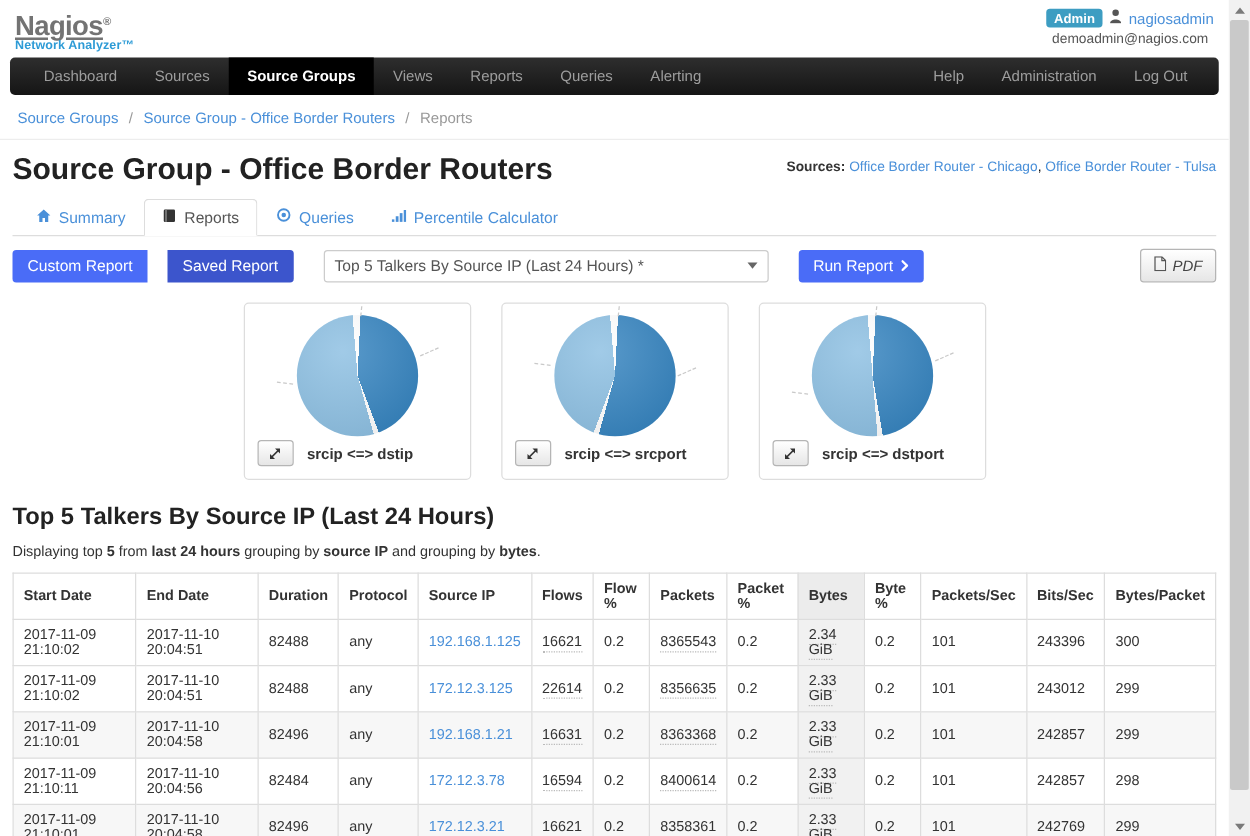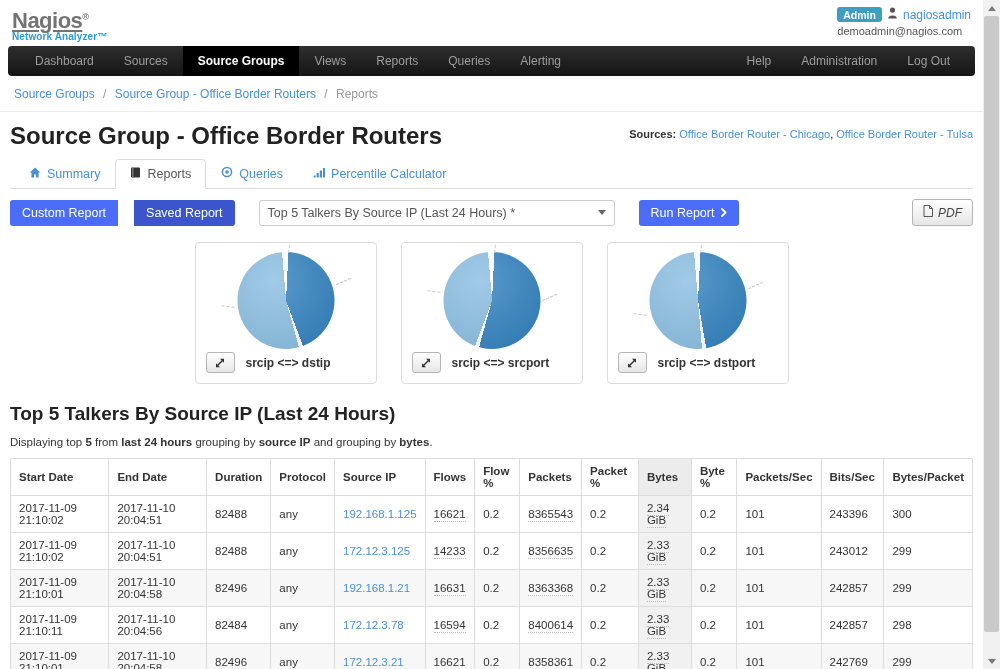--- a/index.html
+++ b/index.html
@@ -6,21 +6,21 @@
   body { font-family:"Liberation Sans", sans-serif; background:#fff; }
   .page { position:relative; width:1000px; height:669px; background:#fff; overflow:hidden; }
   .content { margin-right:17px; }
 
   
   .top-header { display:flex; justify-content:space-between; padding:7px 12px 4px 12px; height:46px; }
   .logo .brand-line { font-size:22px; font-weight:bold; color:#737373; letter-spacing:-0.5px; line-height:20px; }
   .logo .brand-line .n-underline { text-decoration:underline; }
   .logo .reg { font-size:9px; vertical-align:super; }
   .logo .product-line { font-size:10px; font-weight:bold; color:#2d9bd6; margin-top:0px; letter-spacing:0.1px; }
-  .user-block { text-align:left; font-size:12px; }
+  .user-block { text-align:center; font-size:12px; }
   .user-line { display:flex; align-items:center; gap:5px; justify-content:flex-end; }
   .badge-admin { background:#3d9dc2; color:#fff; font-size:10.5px; font-weight:bold; padding:1.5px 6px; border-radius:3px; }
   .user-name { color:#4a90d9; text-decoration:none; }
   .user-email { color:#555; font-size:11px; margin-top:3px; }
 
   
   .navbar { margin:0 8px; height:30px; border-radius:4px; background:linear-gradient(#2e2e2e,#151515);
             display:flex; justify-content:space-between;gap:37px; }
   .nav-ul { display:flex; list-style:none; height:100%; padding-left:12px; }
   .nav-ul.right { padding-right:10px; }
@@ -334,21 +334,21 @@
               <td><span>101</span></td>
               <td><span>243396</span></td>
               <td><span>300</span></td>
             </tr>
             <tr>
               <td><span>2017-11-09 21:10:02</span></td>
               <td><span>2017-11-10 20:04:51</span></td>
               <td><span>82488</span></td>
               <td><span>any</span></td>
               <td><a href="#" class="lnk">172.12.3.125</a></td>
-              <td><span class="tt">14233</span></td>
+              <td><span class="tt">22614</span></td>
               <td><span>0.2</span></td>
               <td><span class="tt">8356635</span></td>
               <td><span>0.2</span></td>
               <td class="col-bytes"><span class="tt">2.33 GiB</span></td>
               <td><span>0.2</span></td>
               <td><span>101</span></td>
               <td><span>243012</span></td>
               <td><span>299</span></td>
             </tr>
             <tr class="stripe">

